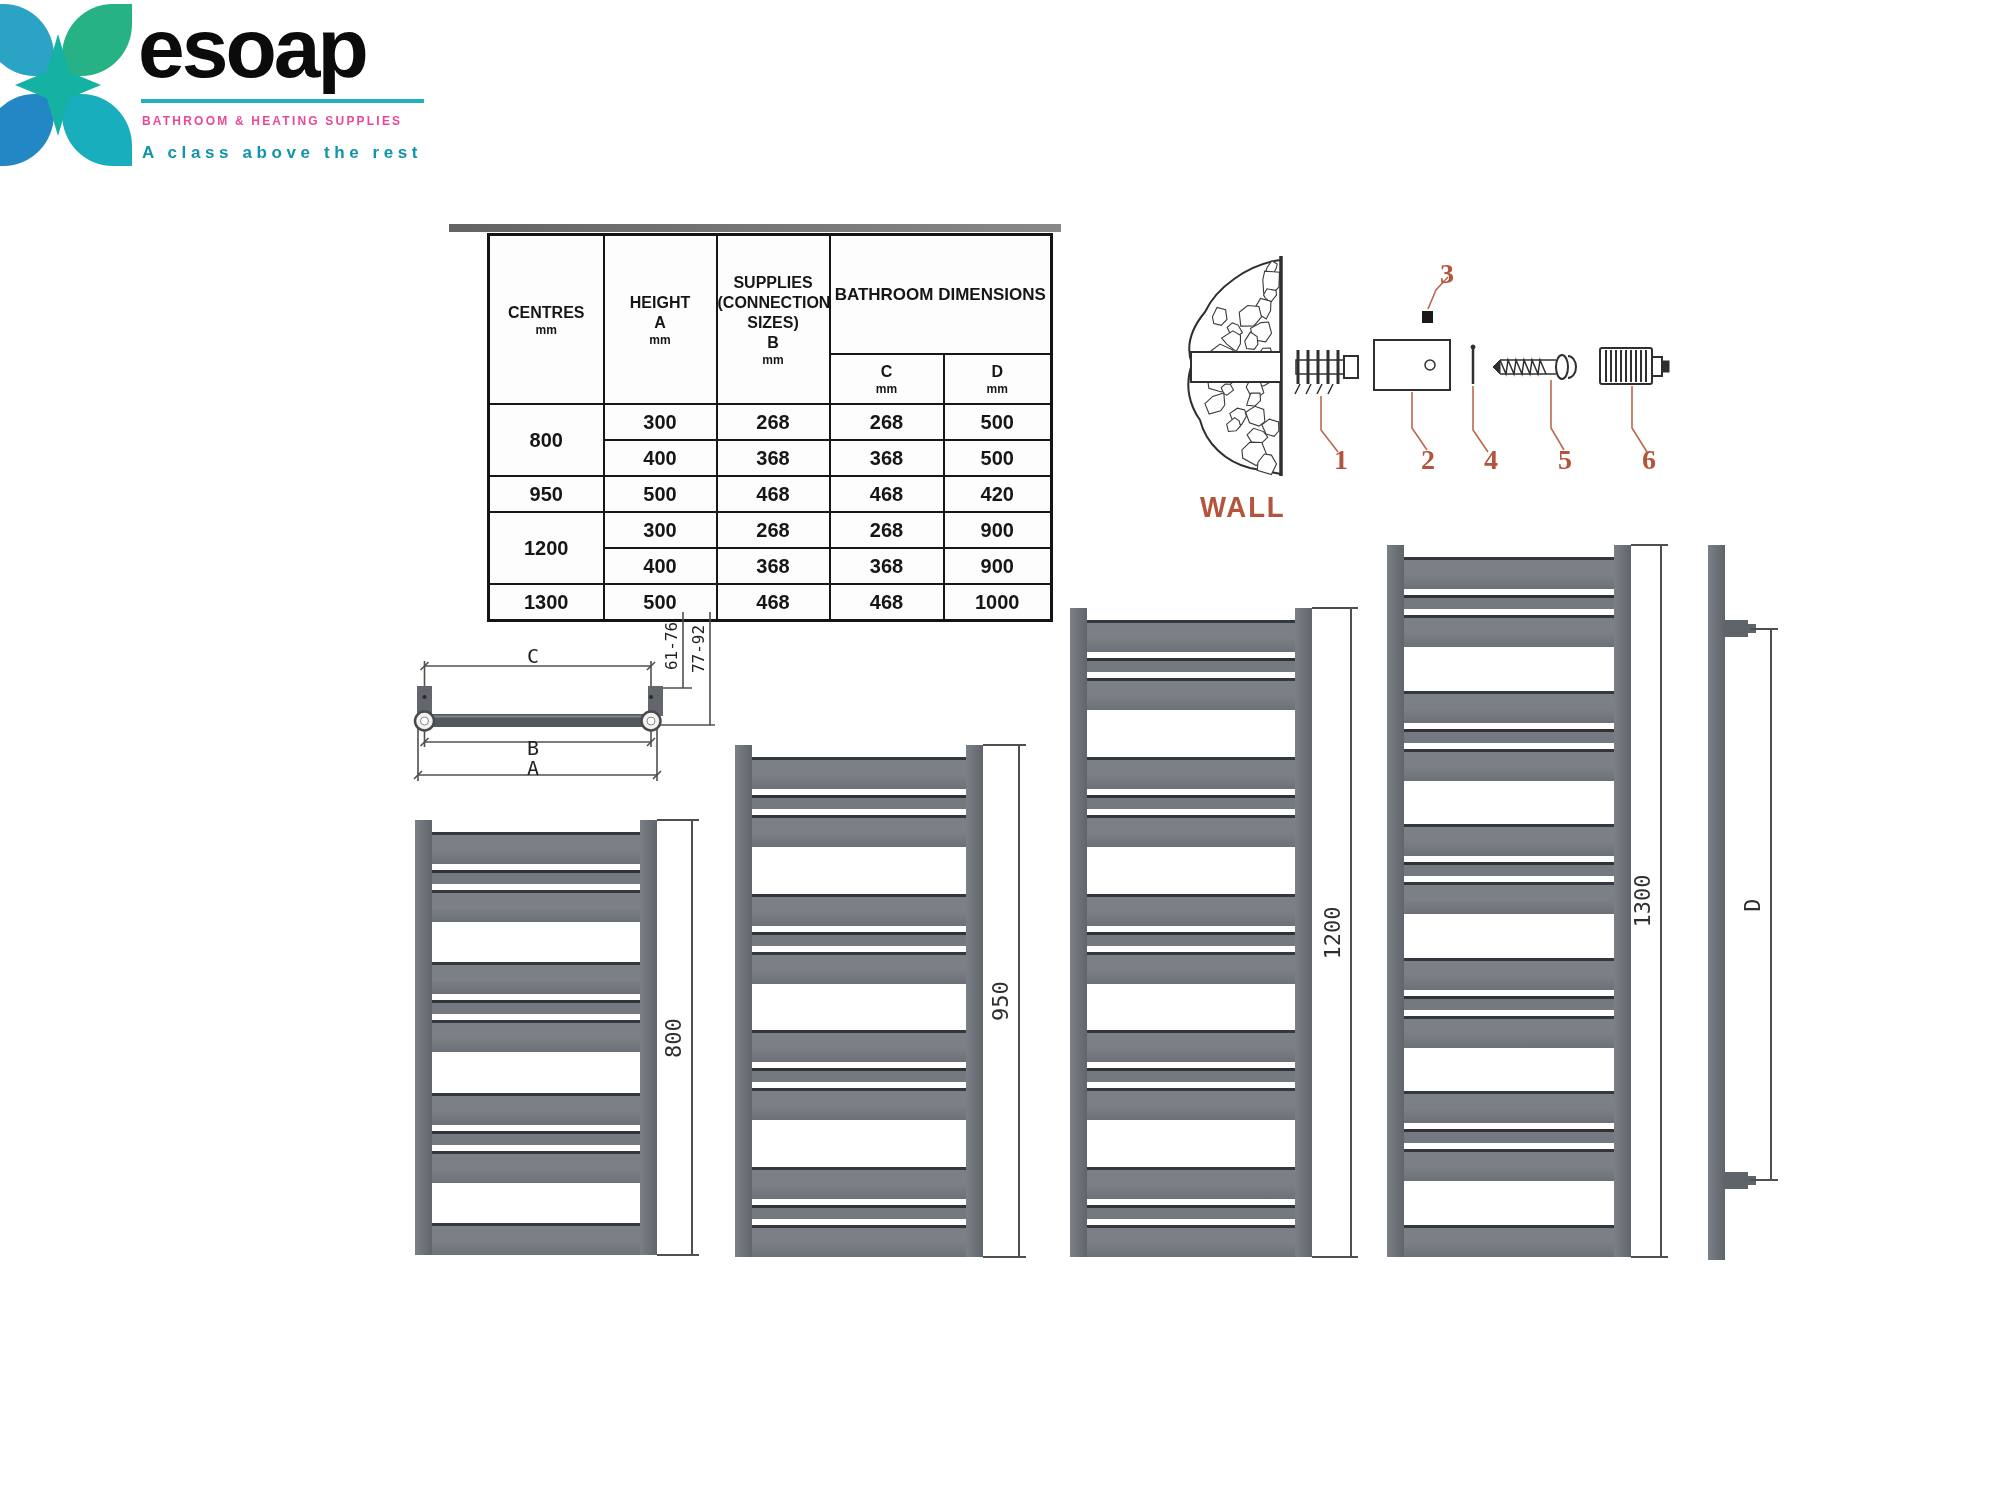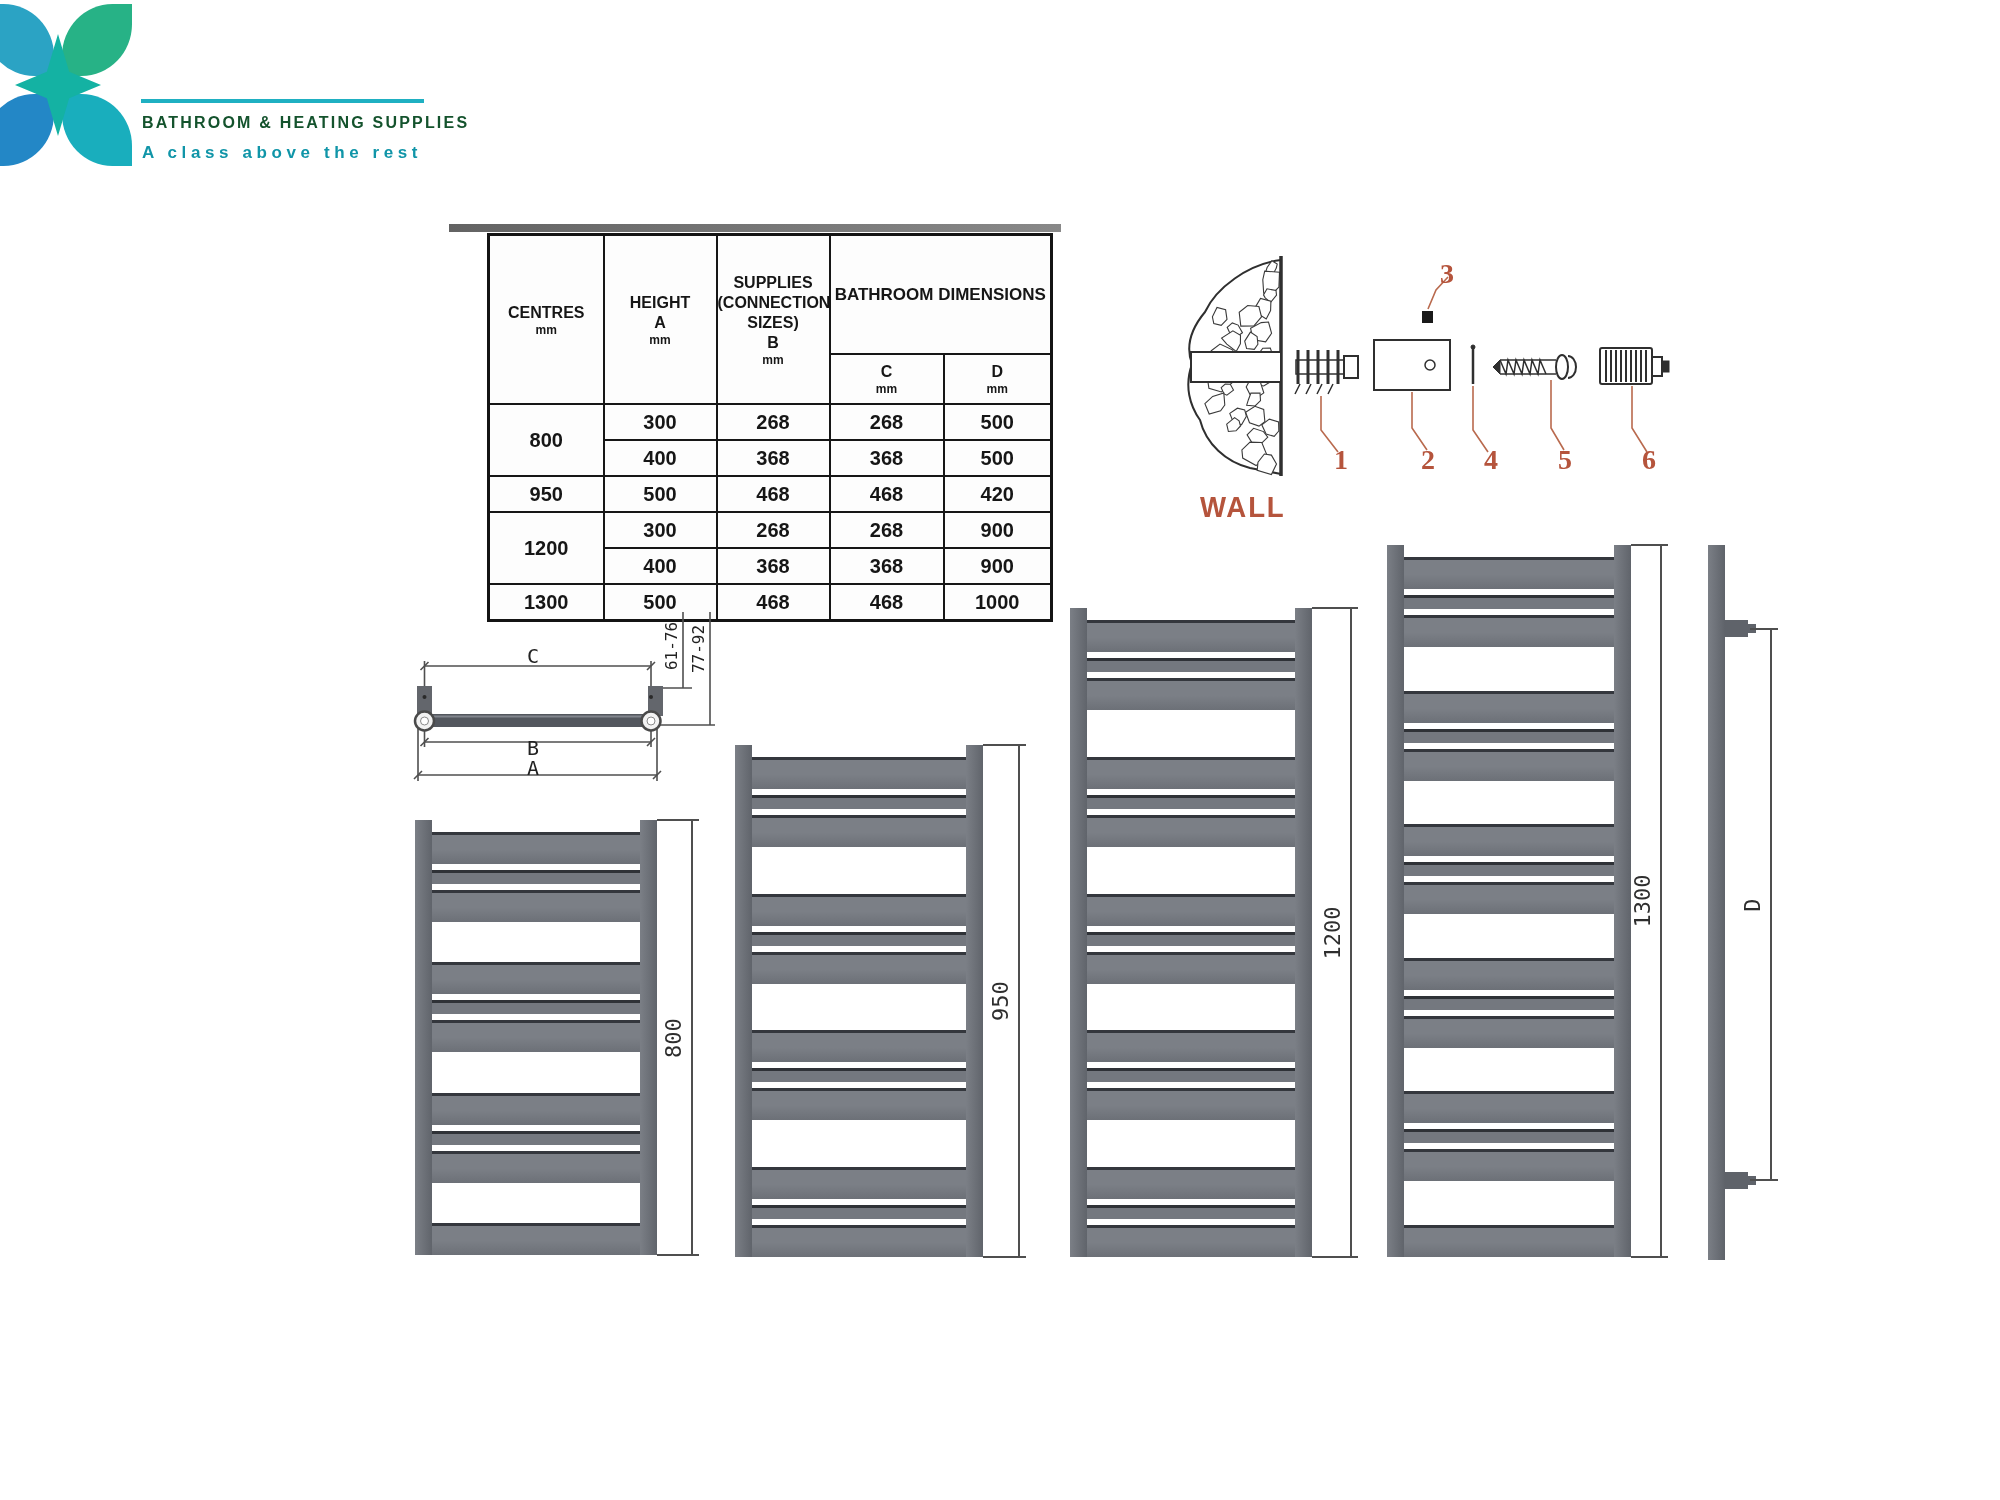--- a/index.html
+++ b/index.html
@@ -12,22 +12,22 @@
   .leaf{position:absolute;width:70px;height:72px;box-shadow:0 0 0 2px #fff;}
   .leaf.tl{left:2px;top:0;background:#2ba3c4;border-radius:0 72% 0 72%;}
   .leaf.tr{left:80px;top:0;background:#27b286;border-radius:72% 0 72% 0;}
   .leaf.bl{left:2px;top:90px;background:#2387c6;border-radius:72% 0 72% 0;}
   .leaf.br{left:80px;top:90px;background:#19aebd;border-radius:0 72% 0 72%;}
   .star{position:absolute;left:33px;top:30px;width:86px;height:102px;background:#14b2a3;
         clip-path:polygon(50% 0,63% 37%,100% 50%,63% 63%,50% 100%,37% 63%,0 50%,37% 37%);}
   .brandname{position:absolute;left:138px;top:2px;font-size:84px;font-weight:800;
              letter-spacing:-3px;color:#0b0b0b;line-height:1.1;}
   .brandline{position:absolute;left:141px;top:99px;width:283px;height:4px;background:#1fb0c2;}
-  .tagline{position:absolute;left:142px;top:114px;font-size:16px;font-weight:700;
-           letter-spacing:2.2px;color:#14532d;}
+  .tagline{position:absolute;left:142px;top:114px;font-size:12px;font-weight:700;
+           letter-spacing:2.2px;color:#ec4899;}
   .slogan{position:absolute;left:142px;top:143px;font-size:17px;font-weight:700;
           letter-spacing:4.6px;color:#1095a8;}
 
   
   .smear{position:absolute;left:449px;top:224px;width:612px;height:8px;opacity:.8;
          background:linear-gradient(90deg,#3c3c3c,#6b6b6b);}
   table.spec{position:absolute;left:487px;top:233px;width:563px;border-collapse:collapse;
              table-layout:fixed;background:#fdfdfd;}
   table.spec th,table.spec td{border:2px solid #161616;text-align:center;vertical-align:middle;
              color:#161616;padding:0;}
@@ -72,20 +72,21 @@
 
 <div id="page">
 
   <div class="logoicon">
     <div class="leaf tl"></div>
     <div class="leaf tr"></div>
     <div class="leaf bl"></div>
     <div class="leaf br"></div>
     <div class="star"></div>
   </div>
+  <div class="brandname">esoap</div>
   <div class="brandline"></div>
   <div class="tagline">BATHROOM &amp; HEATING SUPPLIES</div>
   <div class="slogan">A class above the rest</div>
 
   <div class="smear"></div>
   <table class="spec">
     <colgroup>
         <col style="width:115px">
         <col style="width:113px">
         <col style="width:113px">

